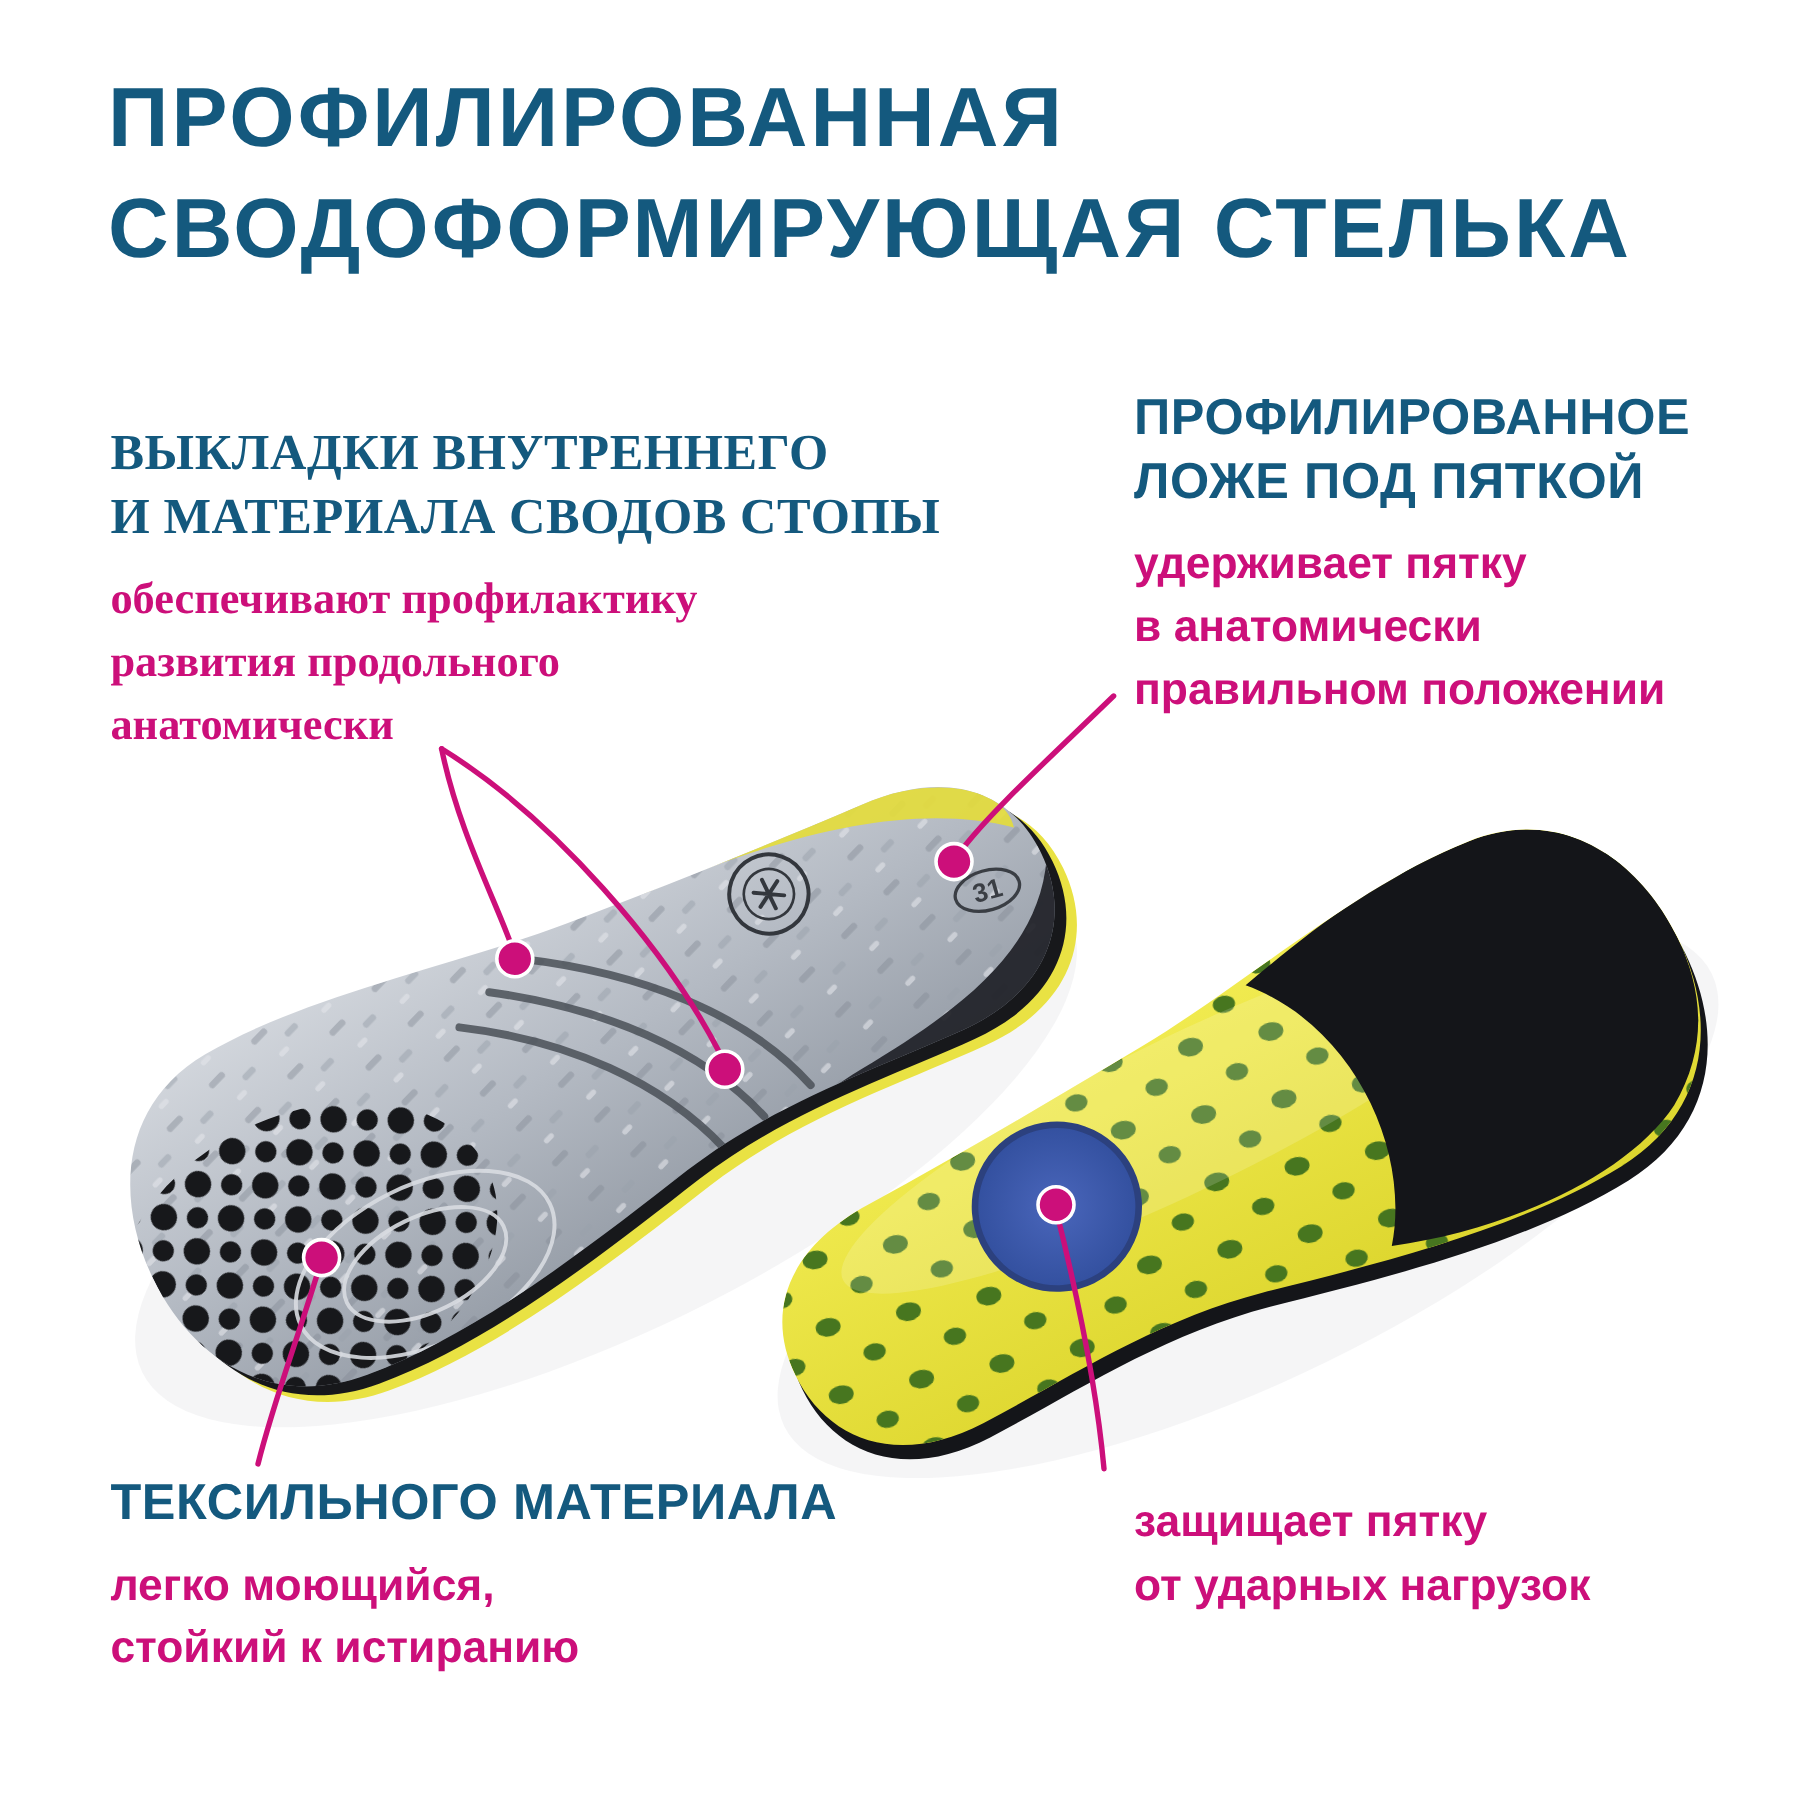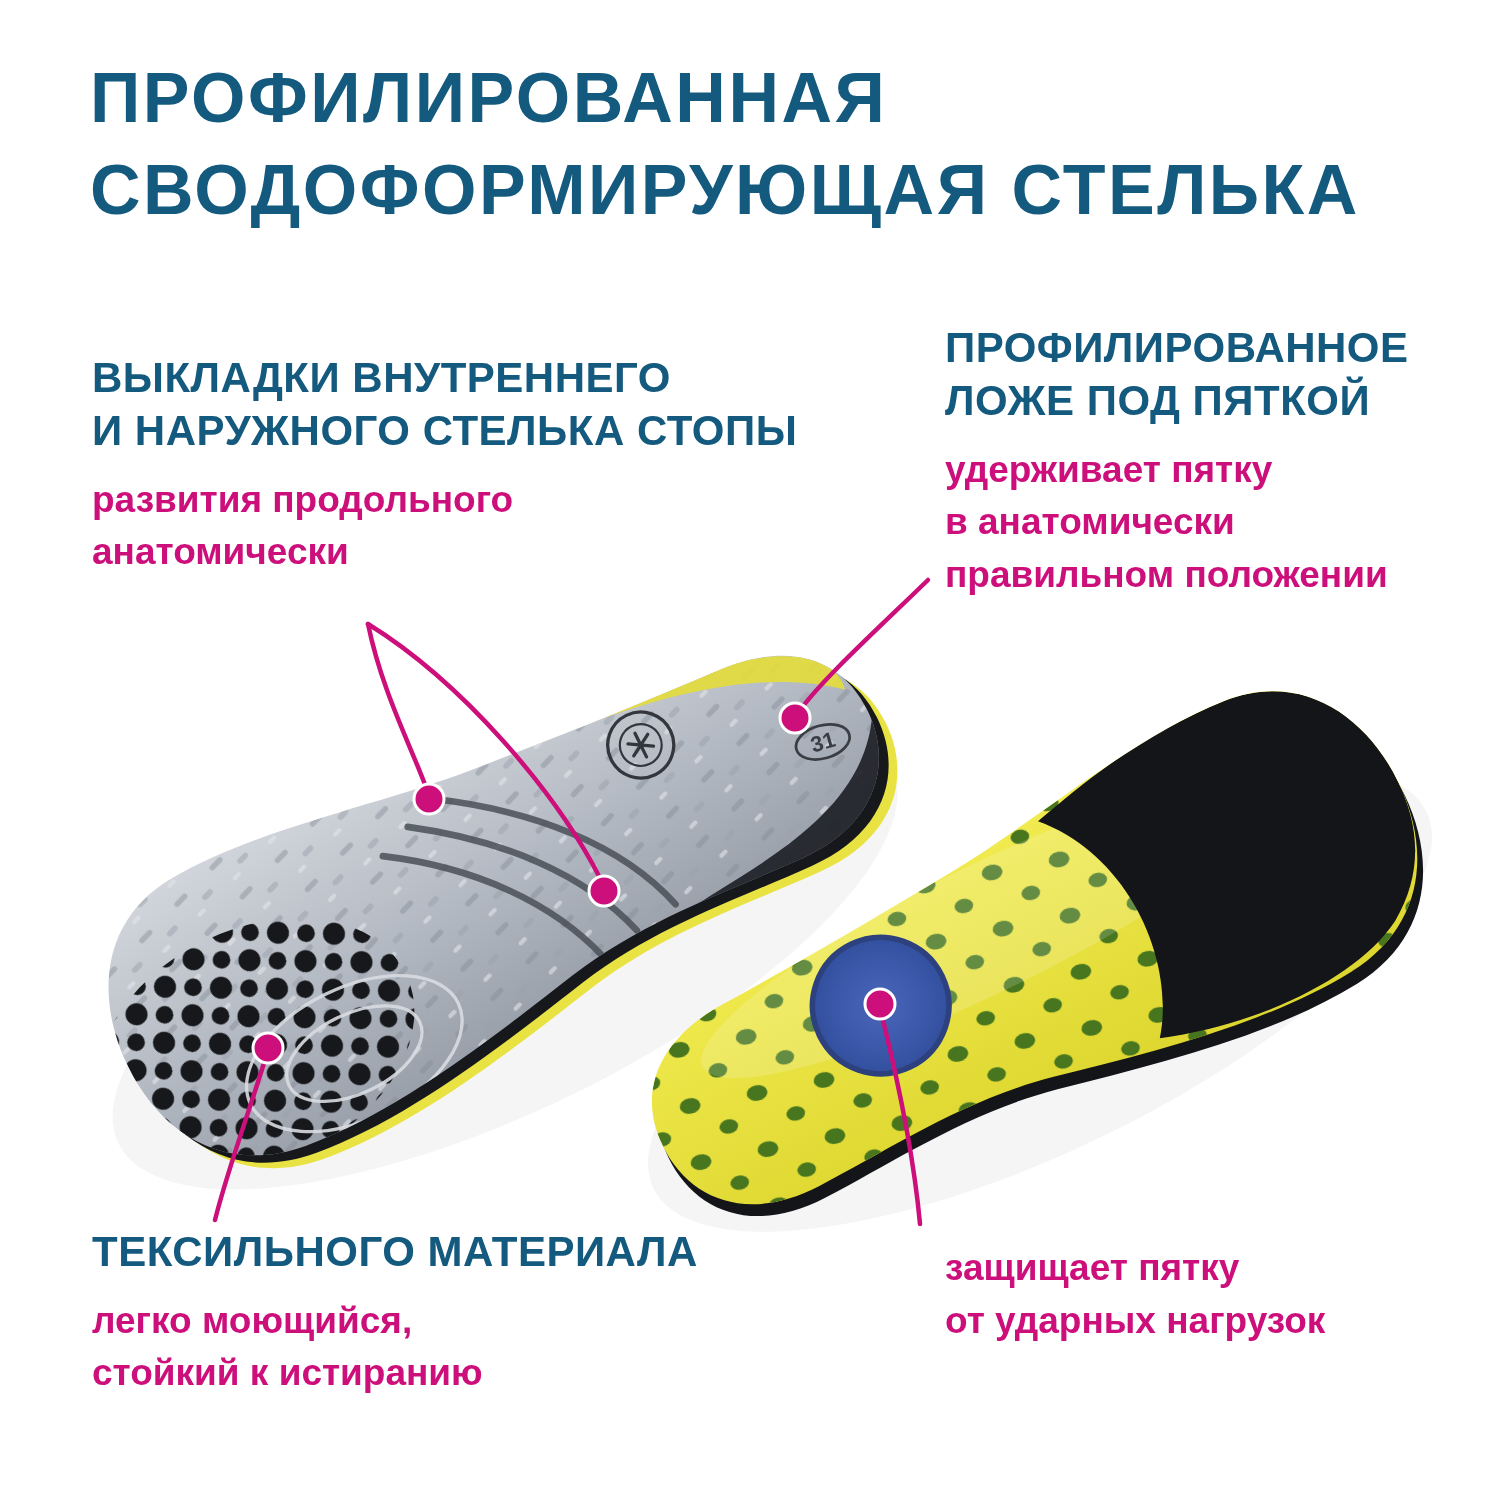--- a/index.html
+++ b/index.html
@@ -9,21 +9,21 @@
   }
   #scene{position:absolute;left:0;top:0;width:1500px;height:1500px;z-index:1;}
   .textlayer{position:absolute;left:0;top:0;width:1500px;height:1500px;z-index:2;pointer-events:none;}
   .title{
     position:absolute;left:90px;top:52px;color:#14597e;
     font-size:70px;font-weight:800;letter-spacing:2.5px;line-height:1.32;white-space:nowrap;
   }
   .callout{position:absolute;}
   .callout-heading{color:#14597e;font-size:42px;font-weight:700;line-height:1.26;letter-spacing:0.5px;white-space:nowrap;}
   .callout-desc{color:#cc0f7a;font-size:37px;font-weight:700;line-height:1.42;margin-top:16px;white-space:nowrap;}
-  #c-arch{left:92px;top:352px;}
+  #c-arch{left:92px;top:352px;font-family:Liberation Serif, serif;}
   #c-heel{left:945px;top:322px;}
   #c-textile{left:92px;top:1226px;}
   #c-shock{left:945px;top:1226px;}
 </style>
 </head>
 <body>
 
 <svg id="scene" viewBox="0 0 1500 1500">
   <defs>
     <path id="insole-shape" d="M 118,-136 C 42,-130 8,-66 8,0 C 8,68 44,128 122,136 C 212,145 318,122 408,103 C 492,86 570,97 642,99 C 716,101 754,58 754,4 C 754,-50 716,-85 648,-88 C 566,-92 488,-98 408,-105 C 318,-113 208,-143 118,-136 Z"></path>
@@ -133,23 +133,24 @@
 
 <div class="textlayer">
   <header class="title">
     <div>ПРОФИЛИРОВАННАЯ</div>
     <div>СВОДОФОРМИРУЮЩАЯ СТЕЛЬКА</div>
   </header>
 
   <section id="c-arch" class="callout">
     <div class="callout-heading">
       <div>ВЫКЛАДКИ ВНУТРЕННЕГО</div>
-      <div>И НАРУЖНОГО СТЕЛЬКА СТОПЫ</div>
+      <div>И МАТЕРИАЛА СВОДОВ СТОПЫ</div>
     </div>
     <div class="callout-desc">
+      <div>обеспечивают профилактику</div>
       <div>развития продольного</div>
       <div>анатомически</div>
     </div>
   </section>
 
   <section id="c-heel" class="callout">
     <div class="callout-heading">
       <div>ПРОФИЛИРОВАННОЕ</div>
       <div>ЛОЖЕ ПОД ПЯТКОЙ</div>
     </div>

